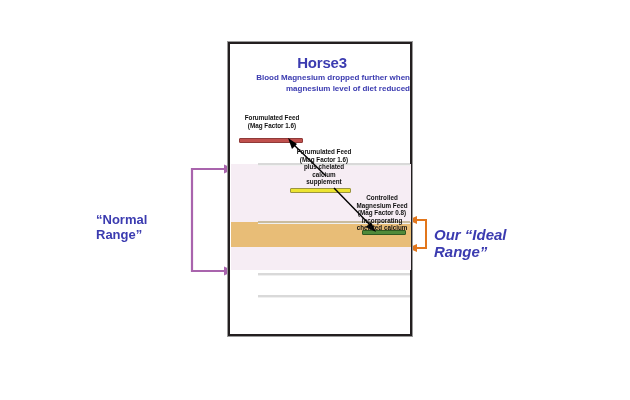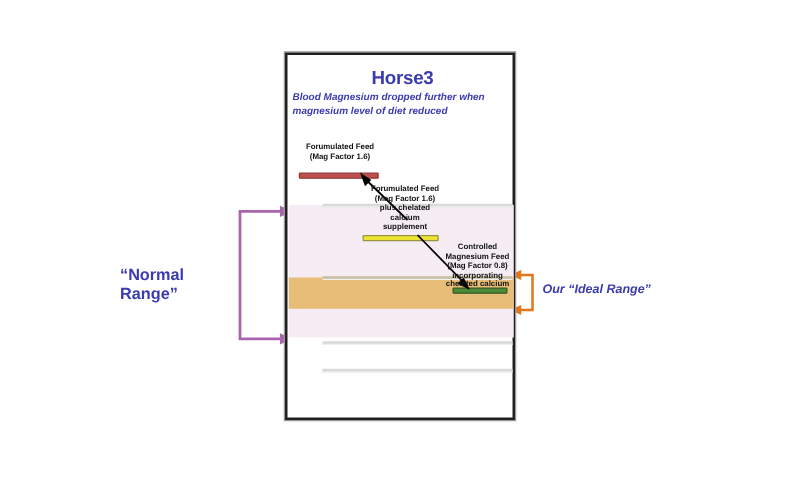--- a/index.html
+++ b/index.html
@@ -46,26 +46,25 @@
     color: #3b3bb0;
     font-weight: bold;
     font-size: 15px;
     letter-spacing: -0.2px;
   }
   #chart-subtitle {
     position: absolute;
     left: 4px;
     top: 29px;
     width: 176px;
-    text-align: left;
+    text-align: right;
     color: #3b3bb0;
     font-size: 8px;
     font-weight: bold;
     line-height: 10.5px;
-    font-style: italic;
   }
 
   
   .band {
     position: absolute;
     left: 1px;
     width: 180px;
   }
   #normal-range-band {
     top: 120px;
@@ -170,21 +169,21 @@
   }
   #ideal-range-label {
     position: absolute;
     left: 434px;
     top: 226px;
     width: 120px;
     text-align: left;
     color: #3b3bb0;
     font-weight: bold;
     font-style: italic;
-    font-size: 10px;
+    font-size: 15px;
   }
 </style>
 </head>
 <body>
 
 <div id="stage">
 
   <svg id="normal-range-bracket" viewBox="0 0 48 120" width="48" height="120">
     <g fill="none" stroke="#a964ad" stroke-width="2.2">
       <path d="M 42 9 L 6 9 L 6 111 L 42 111"></path>

